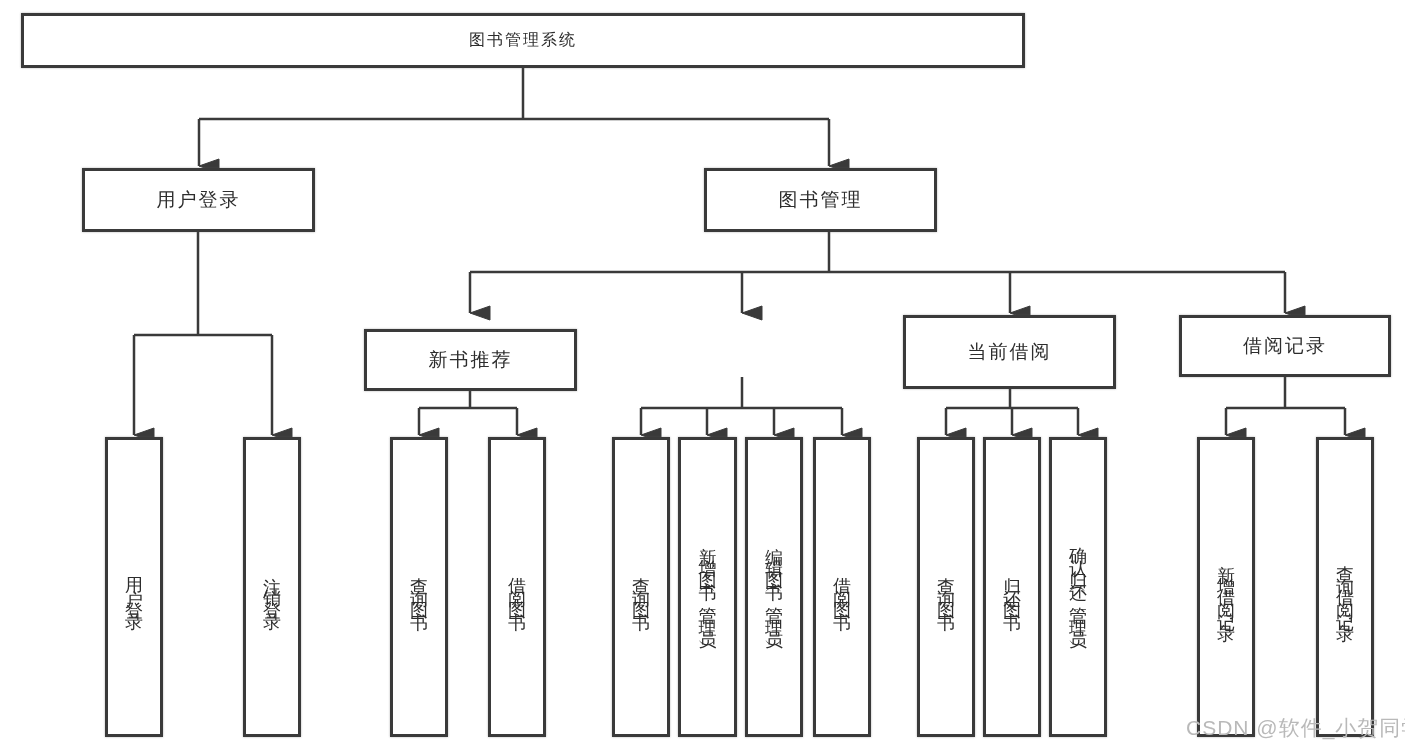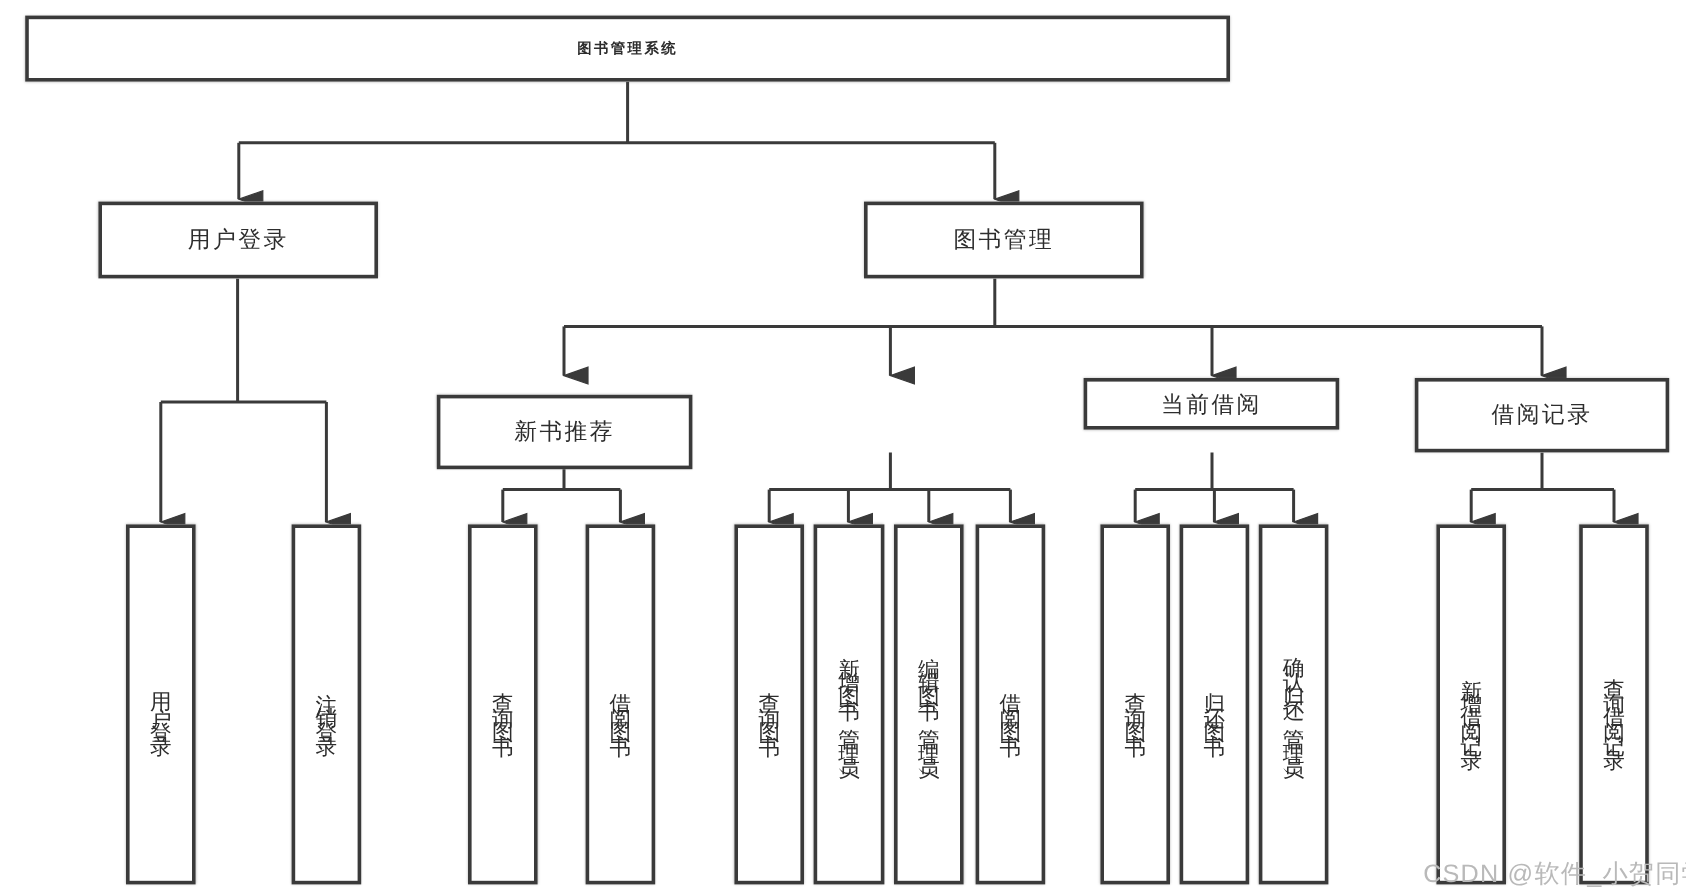--- a/index.html
+++ b/index.html
@@ -32,22 +32,21 @@
     color: #2d2d2d;
     z-index: 2;
     box-shadow: 0 0 2px rgba(90,90,90,0.45);
   }
   .node.h {
     font-size: 19px;
     letter-spacing: 2px;
     white-space: nowrap;
   }
   .node.root {
-    font-size: 12px;
-    font-weight: bold;
+    font-size: 16px;
   }
   .node.leaf {
     writing-mode: vertical-rl;
     text-orientation: mixed;
     font-size: 18px;
     letter-spacing: 12px;
     line-height: 1;
   }
   #watermark {
     position: absolute;
@@ -104,24 +103,24 @@
 
       <path d="M1285,377 V408 M1226,408 H1345"></path>
       <line x1="1226" y1="408" x2="1226" y2="435" marker-end="url(#arw)"></line>
       <line x1="1345" y1="408" x2="1345" y2="435" marker-end="url(#arw)"></line>
     </g>
   </svg>
 
   <div class="node h root" style="left:21px; top:13px; width:1004px; height:55px;">图书管理系统</div>
 
   <div class="node h" style="left:82px; top:168px; width:233px; height:64px;">用户登录</div>
-  <div class="node h" style="left:720px; top:168px; width:233px; height:64px;">图书管理</div>
+  <div class="node h" style="left:704px; top:168px; width:233px; height:64px;">图书管理</div>
 
   <div class="node h" style="left:364px; top:329px; width:213px; height:62px;">新书推荐</div>
-  <div class="node h" style="left:903px; top:315px; width:213px; height:43px;">当前借阅</div>
+  <div class="node h" style="left:903px; top:315px; width:213px; height:74px;">当前借阅</div>
   <div class="node h" style="left:1179px; top:315px; width:212px; height:62px;">借阅记录</div>
 
   <div class="node leaf" style="left:105px; top:437px; width:58px; height:300px;">用户登录</div>
   <div class="node leaf" style="left:243px; top:437px; width:58px; height:300px;">注销登录</div>
 
   <div class="node leaf" style="left:390px; top:437px; width:58px; height:300px;">查询图书</div>
   <div class="node leaf" style="left:488px; top:437px; width:58px; height:300px;">借阅图书</div>
 
   <div class="node leaf" style="left:612px; top:437px; width:58px; height:300px;">查询图书</div>
   <div class="node leaf" style="left:678px; top:437px; width:59px; height:300px;">新增图书（管理员）</div>

